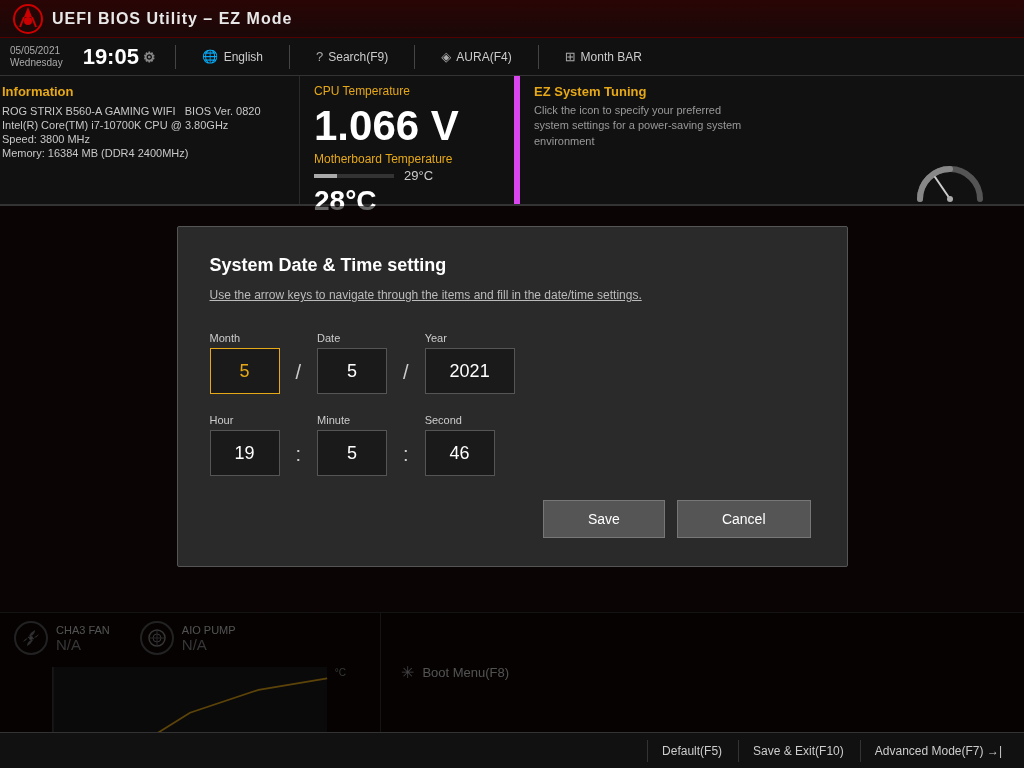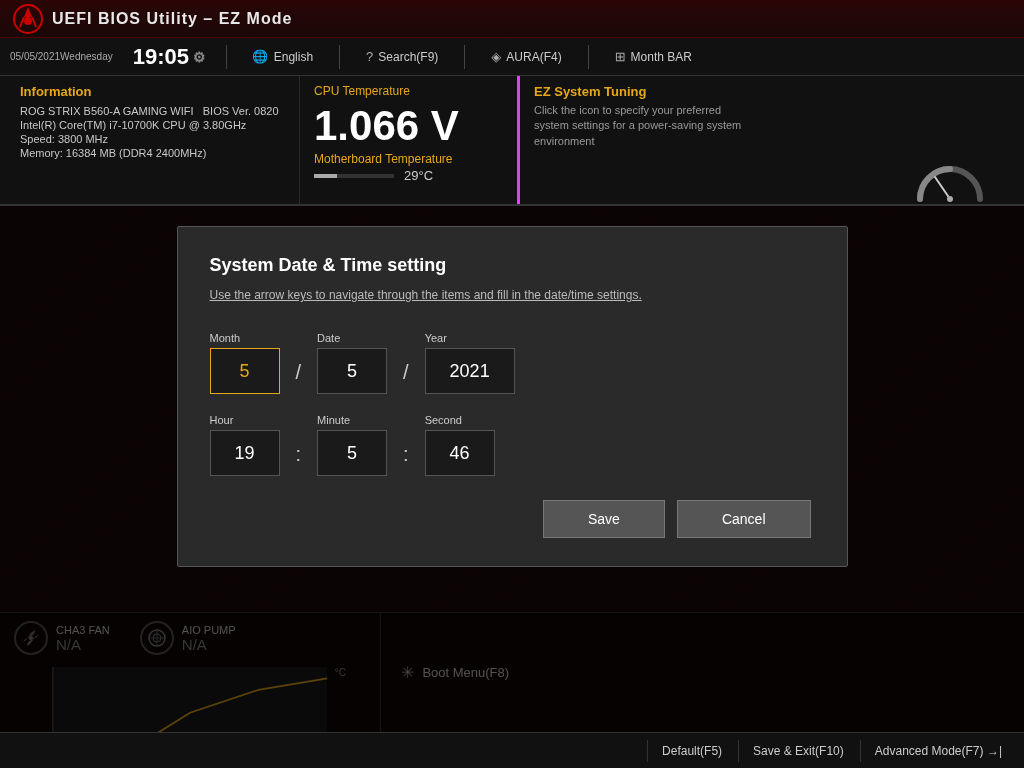--- a/index.html
+++ b/index.html
@@ -64,21 +64,21 @@
       background: #111;
       height: 38px;
       display: flex;
       align-items: center;
       padding: 0 10px;
       gap: 20px;
       border-bottom: 1px solid #333;
     }
     .datetime-block {
       display: flex;
-      flex-direction: row;
+      flex-direction: column;
       line-height: 1.2;
     }
     .date-text { font-size: 10px; color: #aaa; }
     .time-display {
       font-size: 22px;
       font-weight: bold;
       color: #fff;
       display: flex;
       align-items: center;
       gap: 4px;
@@ -112,39 +112,39 @@
     .info-row {
       position: relative;
       z-index: 10;
       background: #111;
       display: flex;
       height: 130px;
       border-bottom: 2px solid #333;
     }
     .info-panel {
       flex: 0 0 300px;
-      padding: 8px 20px;
+      padding: 8px 2px;
       border-right: 1px solid #2a2a2a;
     }
     .info-label {
       color: #e6a817;
       font-size: 13px;
       font-weight: bold;
       margin-bottom: 6px;
     }
     .info-item {
       color: #c8c8c8;
       font-size: 11px;
       margin-bottom: 2px;
     }
 
     .cpu-temp-panel {
       flex: 0 0 220px;
       padding: 8px 14px;
-      border-right: 3px solid #d946ef;
+      border-right: 6px solid #d946ef;
     }
     .cpu-temp-label {
       color: #e6a817;
       font-size: 12px;
       margin-bottom: 4px;
     }
     .cpu-temp-value {
       font-size: 42px;
       font-weight: bold;
       color: #fff;
@@ -502,20 +502,21 @@
   <div class="cpu-temp-panel">
     <div class="cpu-temp-label">CPU Temperature</div>
     <div class="cpu-temp-value">1.066 V</div>
     <div class="mb-temp-label">Motherboard Temperature</div>
     <div class="temp-bar-row">
       <div class="temp-bar-container">
         <div class="temp-bar-fill" style="width: 29%"></div>
       </div>
       <span class="temp-deg">29°C</span>
     </div>
+    <div class="mb-temp-value">28°C</div>
   </div>
 
   <div class="ez-tuning-panel">
     <div class="ez-tuning-label">EZ System Tuning</div>
     <div class="ez-tuning-desc">Click the icon to specify your preferred system settings for a power-saving system environment</div>
     <div class="gauge-container">
       <svg class="gauge-svg" viewBox="0 0 80 60">
         <path d="M10,50 A30,30 0 0,1 70,50" fill="none" stroke="#555" stroke-width="6" stroke-linecap="round"></path>
         <path d="M10,50 A30,30 0 0,1 40,20" fill="none" stroke="#888" stroke-width="6" stroke-linecap="round"></path>
         <line x1="40" y1="50" x2="25" y2="28" stroke="#ccc" stroke-width="2" stroke-linecap="round"></line>

